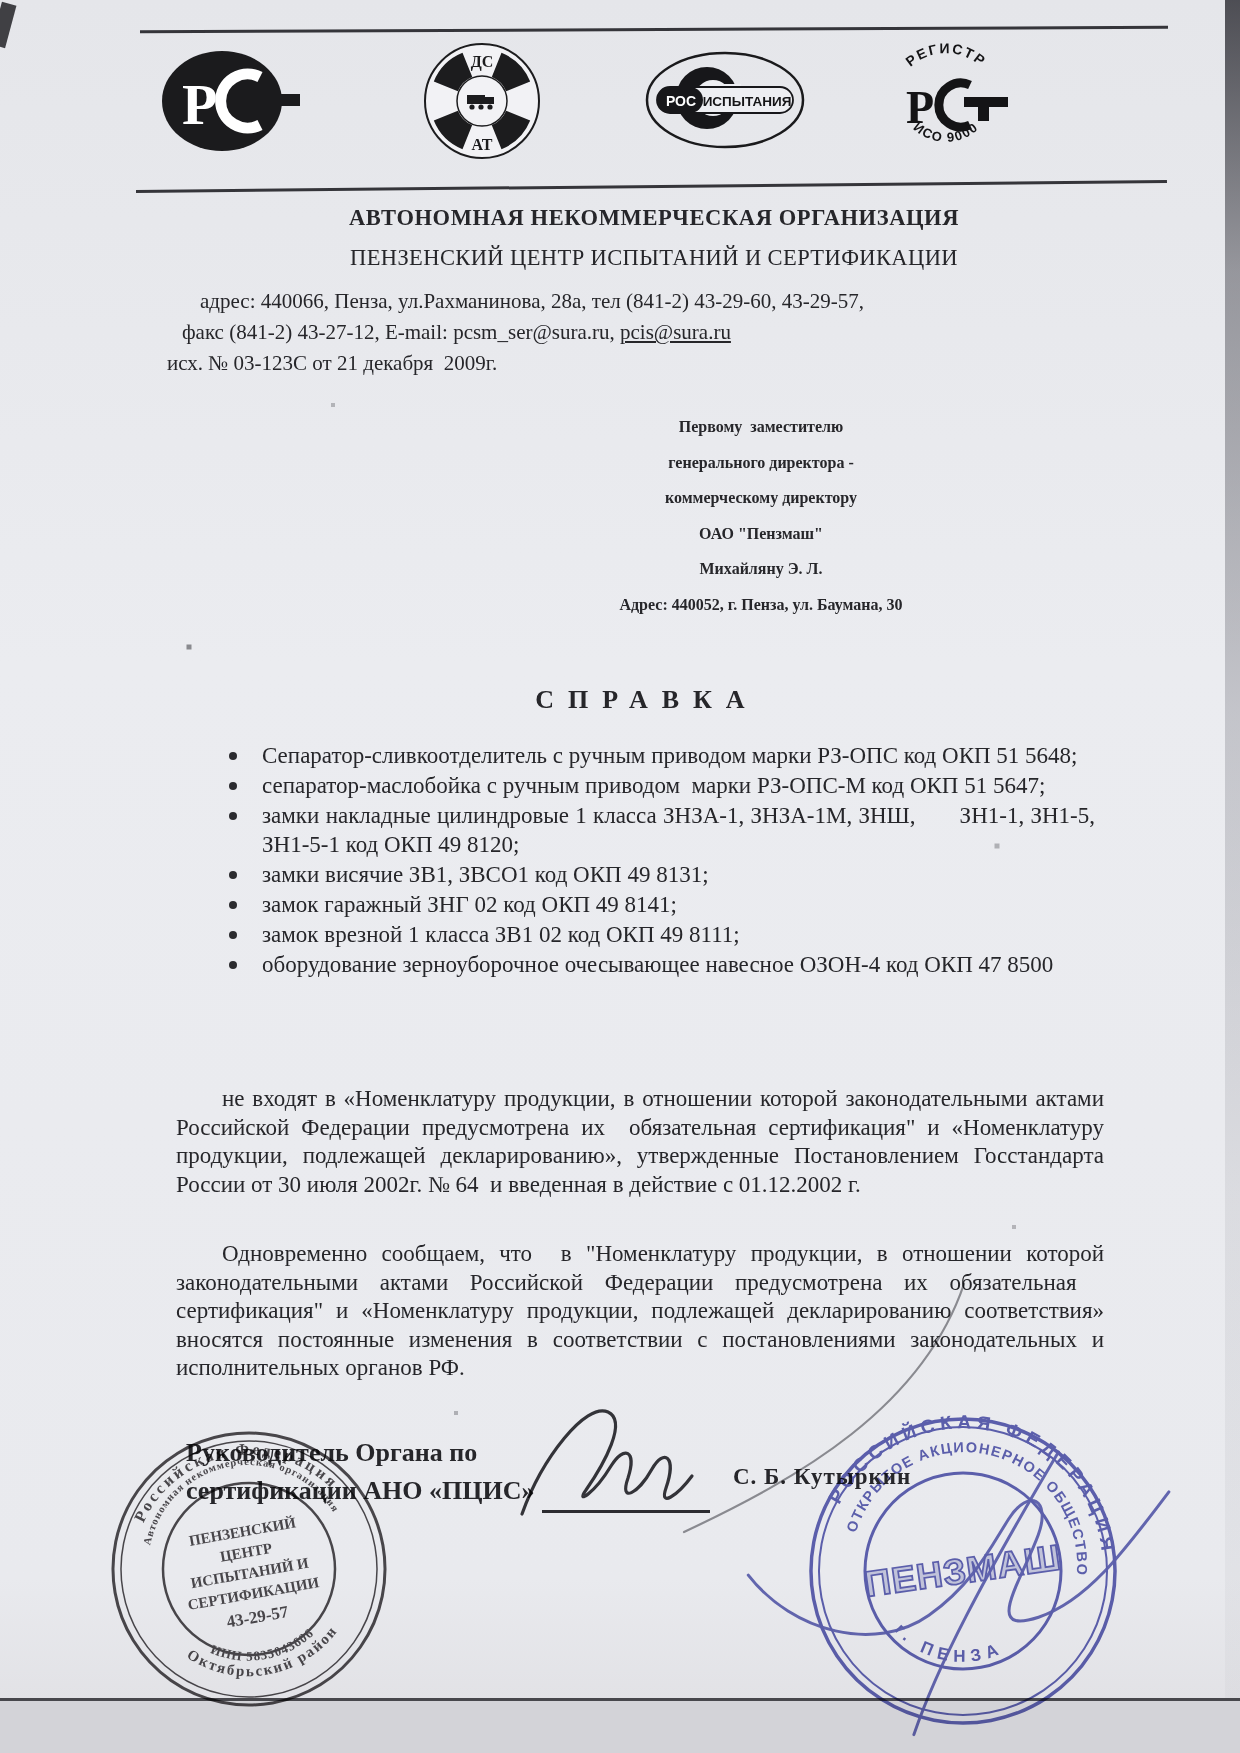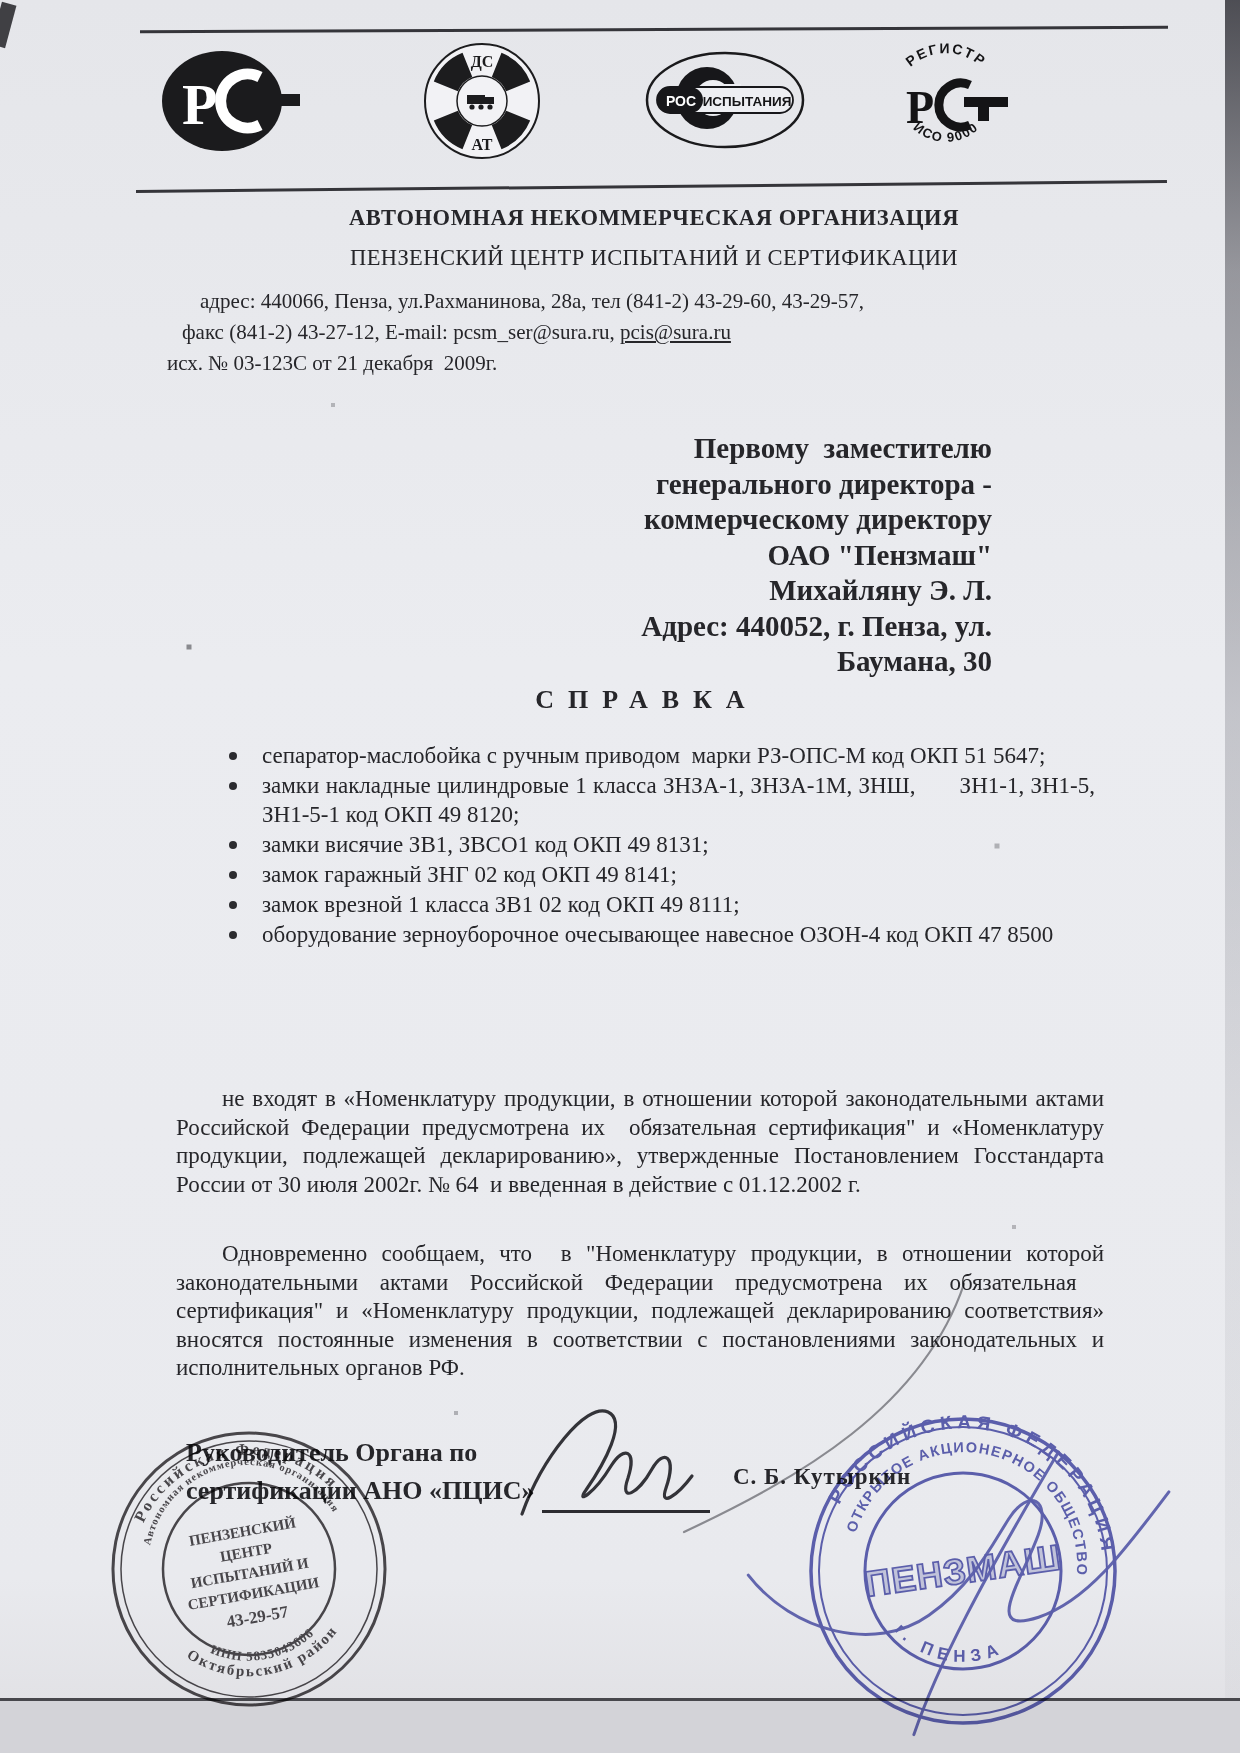--- a/index.html
+++ b/index.html
@@ -24,21 +24,21 @@
   #lg3{top:50px;left:643px;}
   #lg4{top:33px;left:878px;}
   
   .org-block{position:absolute;top:207px;left:140px;width:1028px;text-align:center;line-height:1;}
   .org1{font-size:22.5px;font-weight:700;letter-spacing:.6px;margin-bottom:17px;}
   .org2{font-size:22.5px;letter-spacing:.4px;}
   .contacts{position:absolute;top:286px;left:167px;font-size:21px;line-height:31px;}
   .addr-line{padding-left:33px;}
   .fax-line{padding-left:15px;}
   .b{font-weight:400;text-align:right;} .u{text-decoration:underline;}
-  .addressee{position:absolute;top:409px;left:530px;width:462px;text-align:right;font-weight:700;font-size:29px;line-height:35.5px;margin-top:22px;}
+  .addressee{position:absolute;top:409px;left:530px;width:462px;text-align:center;font-weight:700;font-size:16px;line-height:35.5px;}
   .title{position:absolute;top:685px;left:140px;width:1000px;text-align:center;font-weight:700;font-size:26px;letter-spacing:14px;padding-left:14px;box-sizing:border-box;}
   
   .bullets{position:absolute;top:741px;left:167px;width:928px;margin:0;padding:0;list-style:none;font-size:23px;line-height:29px;text-align:justify;}
   .bullets li{position:relative;padding-left:95px;margin:0 0 1px;}
   .bullets li::before{content:"";position:absolute;left:62px;top:11px;width:8px;height:8px;border-radius:50%;background:#2b2b2f;}
   .para{position:absolute;left:167px;width:928px;margin:9px;font-size:23px;line-height:28.6px;text-align:justify;text-indent:46px;}
   .p1{top:1076px;} .p2{top:1231px;}
   .validity{position:absolute;top:1392px;left:167px;font-size:23px;}
   
   .sig-role{position:absolute;top:1434px;left:186px;font-size:26px;font-weight:700;line-height:38px;z-index:2;}
@@ -140,20 +140,21 @@
     <div>генерального директора -</div>
     <div>коммерческому директору</div>
     <div>ОАО "Пензмаш"</div>
     <div>Михайляну Э. Л.</div>
     <div>Адрес: 440052, г. Пенза, ул. Баумана, 30</div>
   </div>
 
   <div class="title">СПРАВКА</div>
 
   <ul class="bullets">
+    <li>Сепаратор-сливкоотделитель с ручным приводом марки РЗ-ОПС код ОКП 51 5648;</li>
     <li>сепаратор-маслобойка с ручным приводом&nbsp; марки РЗ-ОПС-М код ОКП 51 5647;</li>
     <li>замки накладные цилиндровые 1 класса ЗНЗА-1, ЗНЗА-1М, ЗНШ,&nbsp;&nbsp;&nbsp;&nbsp;&nbsp;&nbsp; ЗН1-1, ЗН1-5, ЗН1-5-1 код ОКП 49 8120;</li>
     <li>замки висячие ЗВ1, ЗВСО1 код ОКП 49 8131;</li>
     <li>замок гаражный ЗНГ 02 код ОКП 49 8141;</li>
     <li>замок врезной 1 класса ЗВ1 02 код ОКП 49 8111;</li>
     <li>оборудование зерноуборочное очесывающее навесное ОЗОН-4 код ОКП 47 8500</li>
   </ul>
 
   <p class="para p1">не входят в «Номенклатуру продукции, в отношении которой законодательными актами Российской Федерации предусмотрена их&nbsp; обязательная сертификация" и «Номенклатуру продукции, подлежащей декларированию», утвержденные Постановлением Госстандарта России от 30 июля 2002г. № 64&nbsp; и введенная в действие с 01.12.2002 г.</p>
   <p class="para p2">Одновременно сообщаем, что&nbsp; в "Номенклатуру продукции, в отношении которой законодательными актами Российской Федерации предусмотрена их обязательная&nbsp;&nbsp; сертификация" и «Номенклатуру продукции, подлежащей декларированию соответствия» вносятся постоянные изменения в соответствии с постановлениями законодательных и исполнительных органов РФ.</p>

